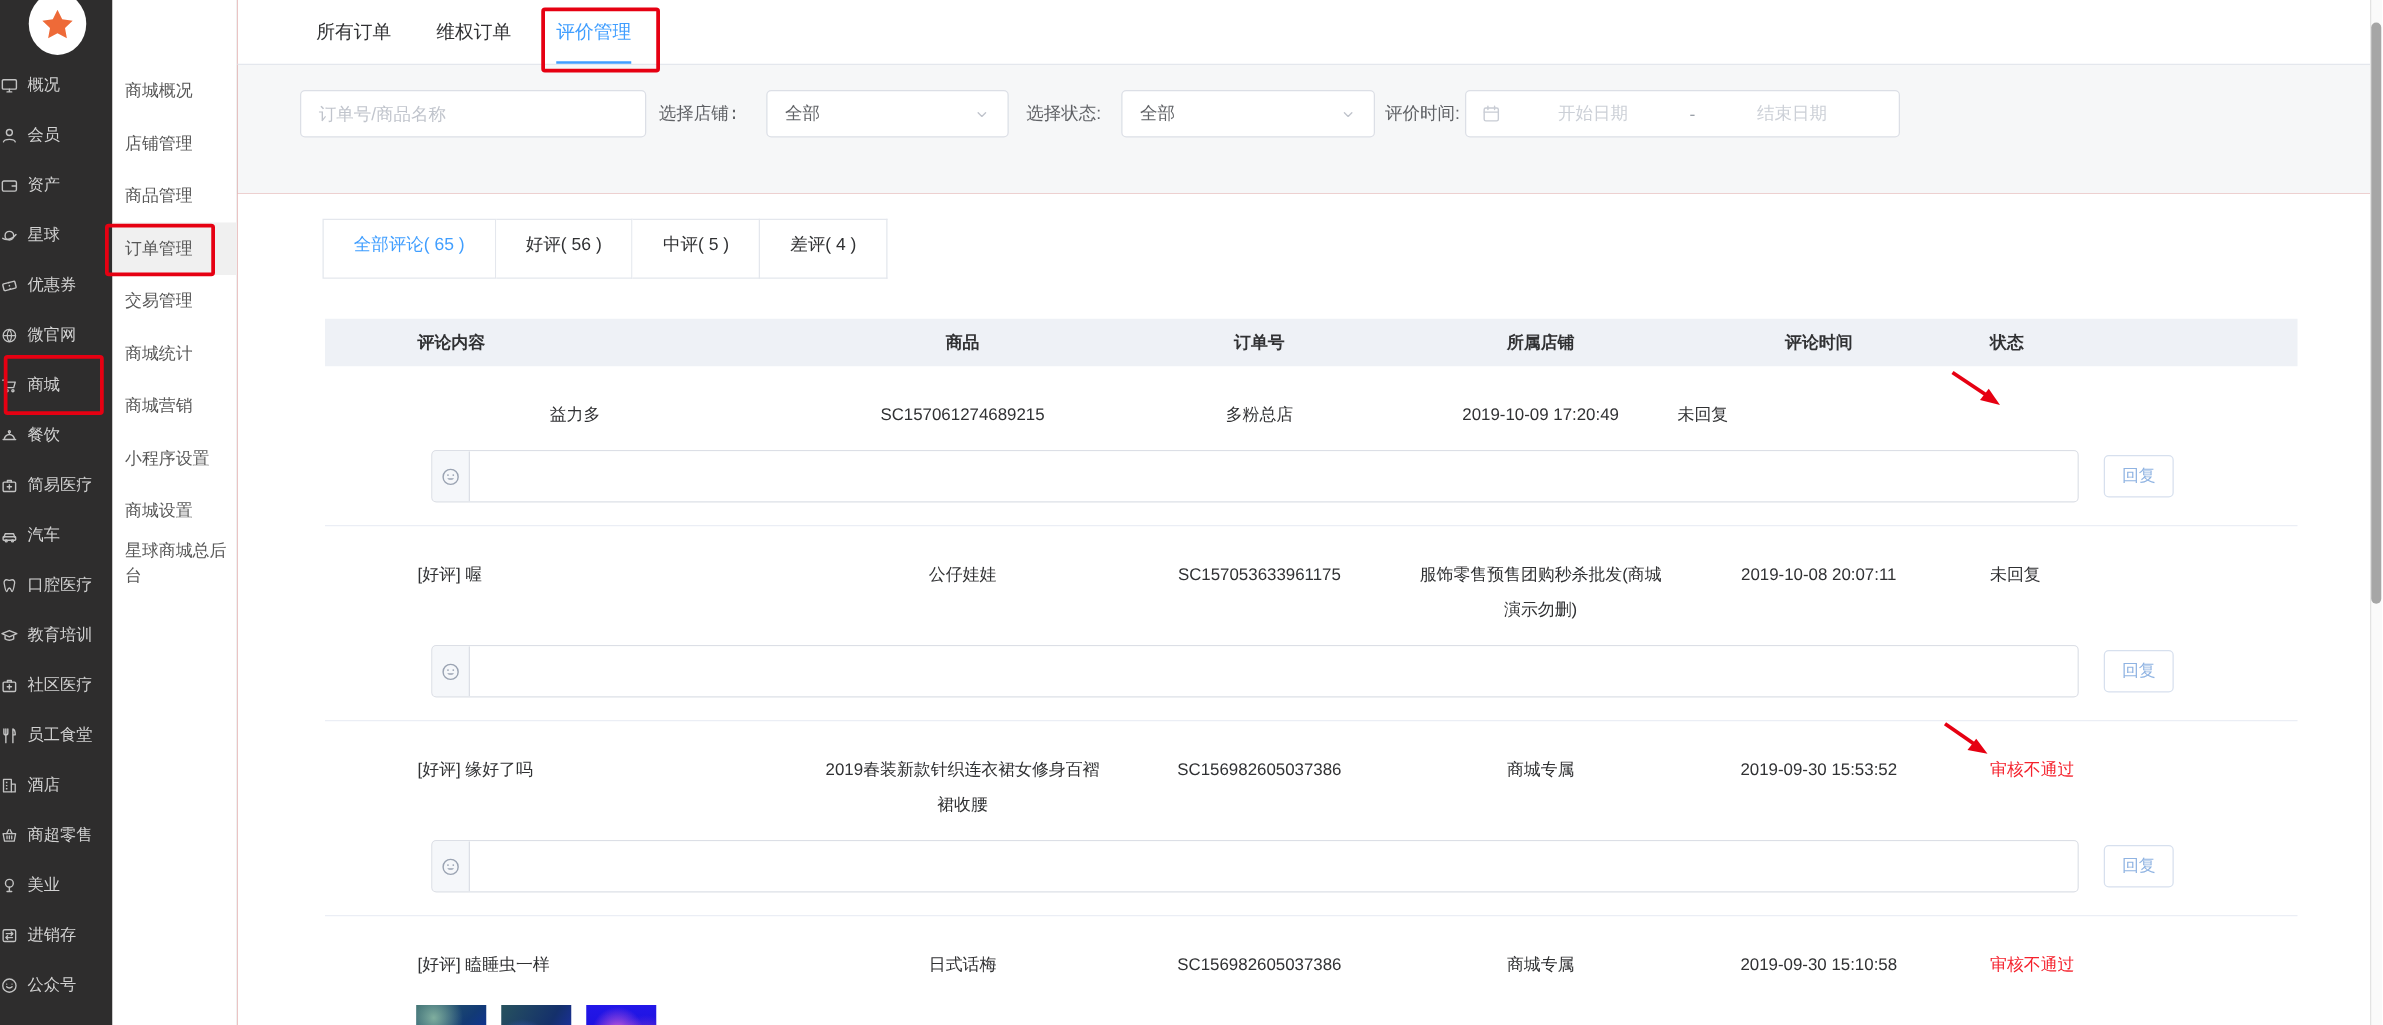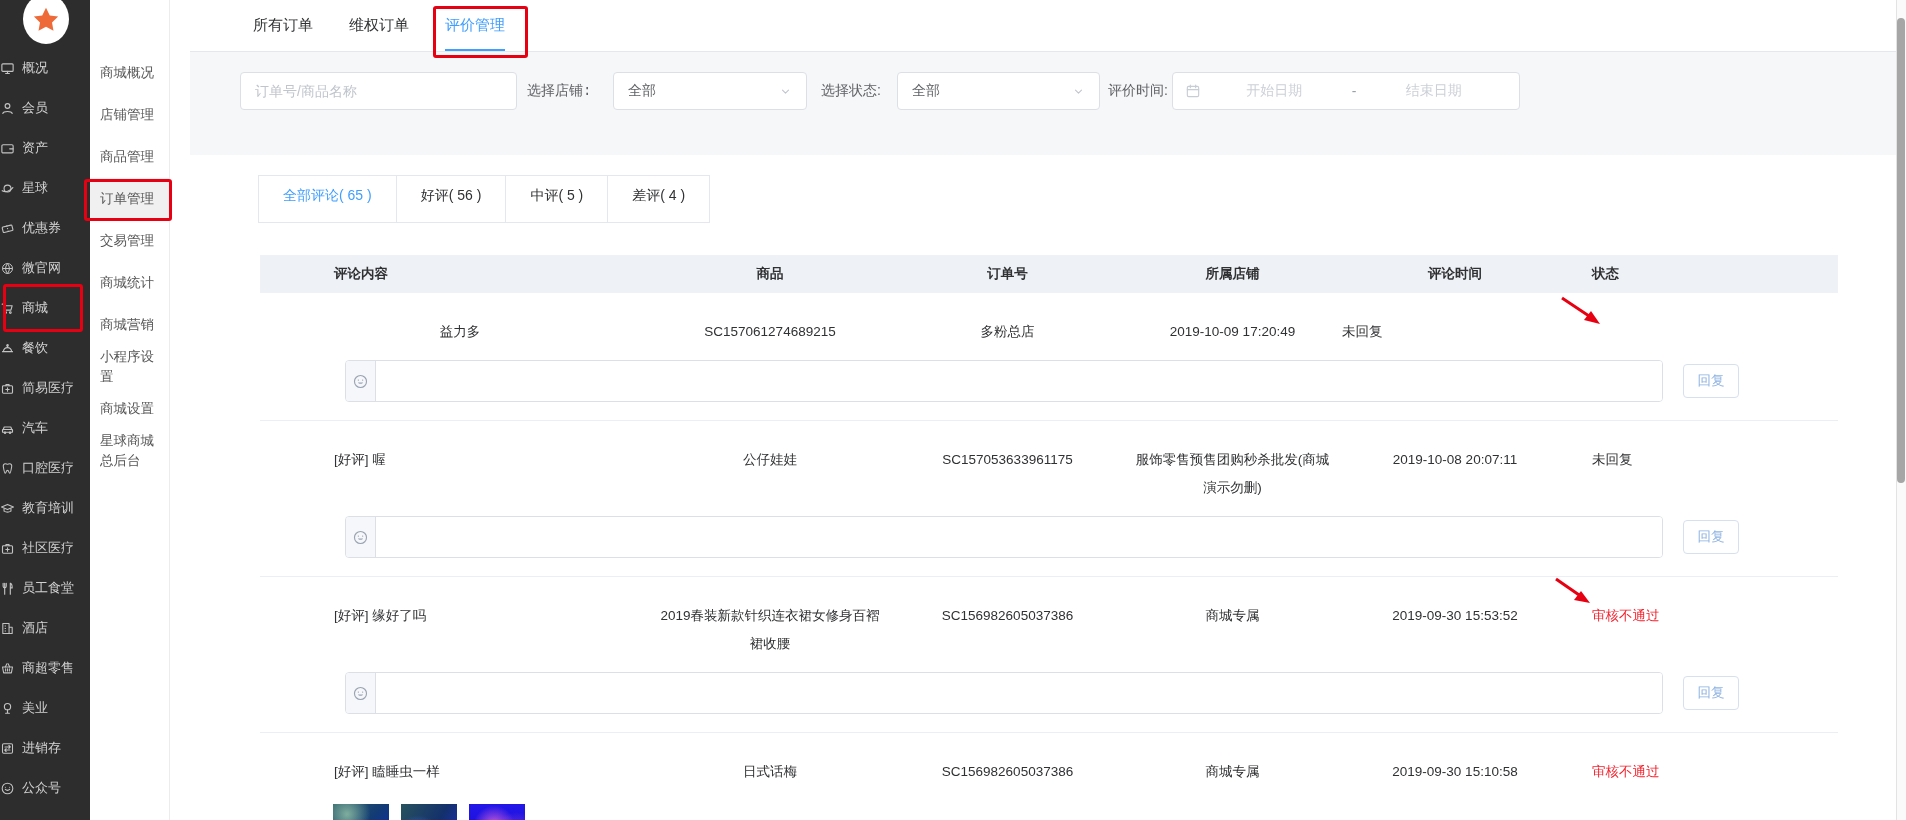--- a/index.html
+++ b/index.html
@@ -7,21 +7,21 @@
   .app { position:relative; width:1906px; height:820px; background:#fff; overflow:hidden; }
 
   
   .sb1 { position:absolute; left:0; top:0; width:90px; height:820px; background:#2e2d2d; padding-top:48px; }
   .avatar { position:absolute; left:23px; top:-6px; width:46px; height:50px; background:#fff; border-radius:50%; display:flex; align-items:center; justify-content:center; }
   .avatar .ic { width:30px; height:30px; color:#ee6a38; margin-top:2px; }
   .s1i { height:40px; display:flex; align-items:center; padding-left:0; color:#d2d2d2; font-size:13px; cursor:pointer; white-space:nowrap; }
   .s1i .ic { width:15px; height:15px; margin-right:7px; flex:0 0 auto; color:#c3c3c3; }
 
   
-  .sb2 { position:absolute; left:90px; top:0; width:80px; height:820px; background:#fff; border-right:1px solid #ececec; padding-top:52px; }
+  .sb2 { position:absolute; left:90px; top:0; width:100px; height:820px; background:#fff; border-right:1px solid #ececec; padding-top:52px; }
   .s2i { min-height:42px; display:flex; align-items:center; padding-left:10px; padding-right:6px; font-size:13.5px; color:#575757; cursor:pointer; line-height:20px; }
   .s2i.sel { background:#f0f0f0; }
 
   
   .main { position:absolute; left:190px; top:0; right:10px; height:820px; background:#b91c1c; }
 
   .topbar { position:absolute; left:0; right:0; top:0; height:52px; background:#fff; border-bottom:1px solid #e4e7ed; display:flex; align-items:stretch; padding-left:63px; }
   .otab { position:relative; display:flex; align-items:center; margin-right:36px; font-size:15px; color:#303133; cursor:pointer; }
   .otab.active { color:#409eff; }
   .otab.active::after { content:""; position:absolute; left:0; right:0; bottom:0; height:2.5px; background:#409eff; }

